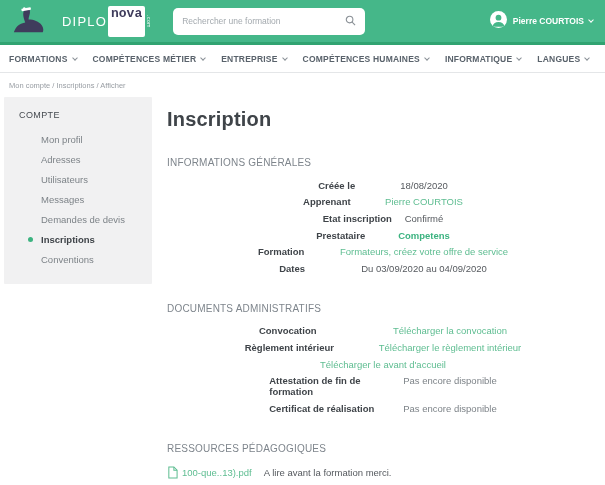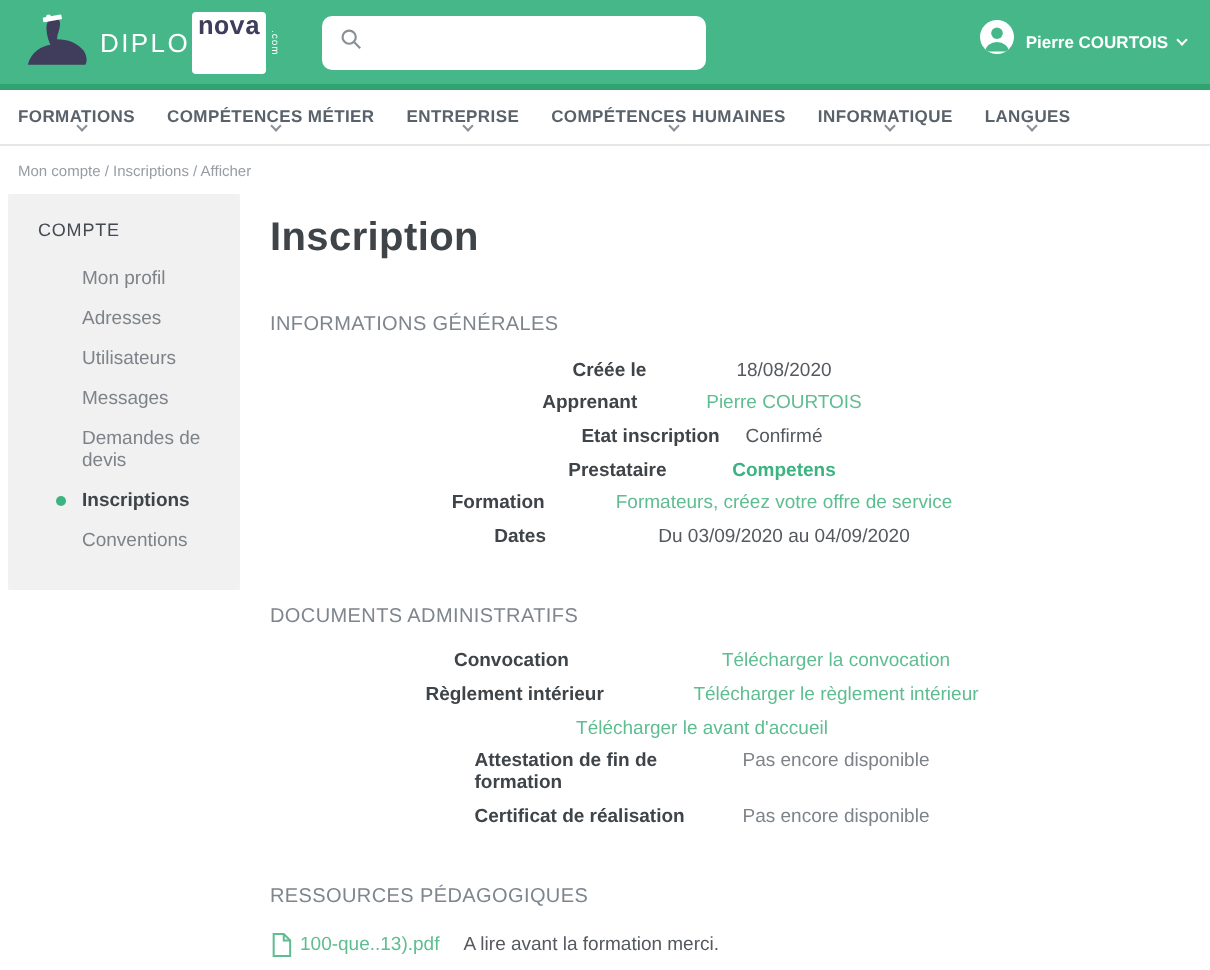--- a/index.html
+++ b/index.html
@@ -2,21 +2,21 @@
 <html><head>
 <meta charset="utf-8">
 <style>
   * { margin:0; padding:0; box-sizing:border-box; }
   html,body { width:605px; height:485px; background:#ffffff; overflow:hidden;
               font-family:"Liberation Sans", sans-serif; }
 
   
   .header { height:45px; background:#45b789; border-bottom:3px solid #31a371;
             display:flex; align-items:center; padding:0 12px; }
-  .logo { display:flex; align-items:center; cursor:pointer; }
+  .logo { display:flex; align-items:center; cursor:pointer;gap:12px; }
   .logo svg { display:block; }
   .logo-text { display:flex; align-items:center; margin-left:4px; }
   .logo-prefix { color:#ffffff; font-size:13px; font-weight:300; letter-spacing:1.2px; }
   .logo-highlight { background:#ffffff; color:#3f3c5c; font-weight:bold; font-size:13px;
                     padding:0 3px 16px; border-radius:2px; margin-left:1px;font-family:Liberation Mono, monospace; }
   .logo-suffix { writing-mode:vertical-rl; font-size:5px; color:#ffffff; margin-left:1px;
                  letter-spacing:.5px; line-height:5px; }
   .search-box { margin-left:22px; width:192px; height:27px; background:#ffffff;
                 border-radius:5px; display:flex; align-items:center; padding:0 9px; }
   .search-box input { border:none; outline:none; flex:1; font-size:8.5px; color:#555a60;
@@ -26,29 +26,29 @@
   .user-name { color:#ffffff; font-size:8.5px; font-weight:600; margin-left:6px; }
   .chev { width:4px; height:4px; border-right:1.2px solid currentColor;
           border-bottom:1.2px solid currentColor; transform:rotate(45deg);
           display:inline-block; margin-left:5px; margin-top:-3px; }
   .user .chev { color:#ffffff; }
 
   
   .nav { height:28px; background:#ffffff; border-bottom:1px solid #e4e6e8;
          display:flex; align-items:center; padding:0 9px; list-style:none; }
   .nav-item { font-size:8.5px; font-weight:600; color:#59626b; letter-spacing:.2px;
-              margin-right:16px; display:flex; align-items:center; cursor:pointer; white-space:nowrap;flex-direction:column; }
+              margin-right:16px; display:flex; align-items:center; cursor:pointer; white-space:nowrap; }
   .nav-item .chev { color:#8a9097; margin-top:-2px; }
 
   
   .breadcrumb { font-size:7.5px; color:#989da3; padding:8px 9px 7px; }
 
   
   .layout { display:flex; align-items:flex-start; }
-  .sidebar { margin-left:4px; width:116px; background:#f1f1f2; padding:13px 0 15px;
+  .sidebar { margin-left:4px; width:148px; background:#f1f1f2; padding:13px 0 15px;
              border-radius:1px; }
   .sidebar-title { font-size:9px; color:#454a50; letter-spacing:.4px; padding:0 0 9px 15px; }
   .sidebar ul { list-style:none;padding-left:12px; }
   .side-item { position:relative; font-size:9.5px; color:#7d8388; padding:4.5px 6px 4.5px 25px;
                cursor:pointer; }
   .side-item .dot { display:none; position:absolute; left:12px; top:8px; width:5px; height:5px;
                     border-radius:50%; background:#3cb380; }
   .side-item.active { font-weight:bold; color:#3f4449; }
   .side-item.active .dot { display:block; }
 
@@ -85,20 +85,21 @@
       </svg>
     </span>
     <span class="logo-text">
       <span class="logo-prefix">DIPLO</span>
       <span class="logo-highlight">nova</span>
       <span class="logo-suffix">.com</span>
     </span>
   </div>
 
   <div class="search-box">
+    <input type="text" placeholder="Rechercher une formation" style="">
     <span>
       <svg width="11" height="11" viewBox="0 0 12 12">
         <circle cx="5" cy="5" r="3.6" fill="none" stroke="#8a9096" stroke-width="1.2"></circle>
         <line x1="7.8" y1="7.8" x2="11" y2="11" stroke="#8a9096" stroke-width="1.2"></line>
       </svg>
     </span>
   </div>
 
   <div class="user">
     <span>

